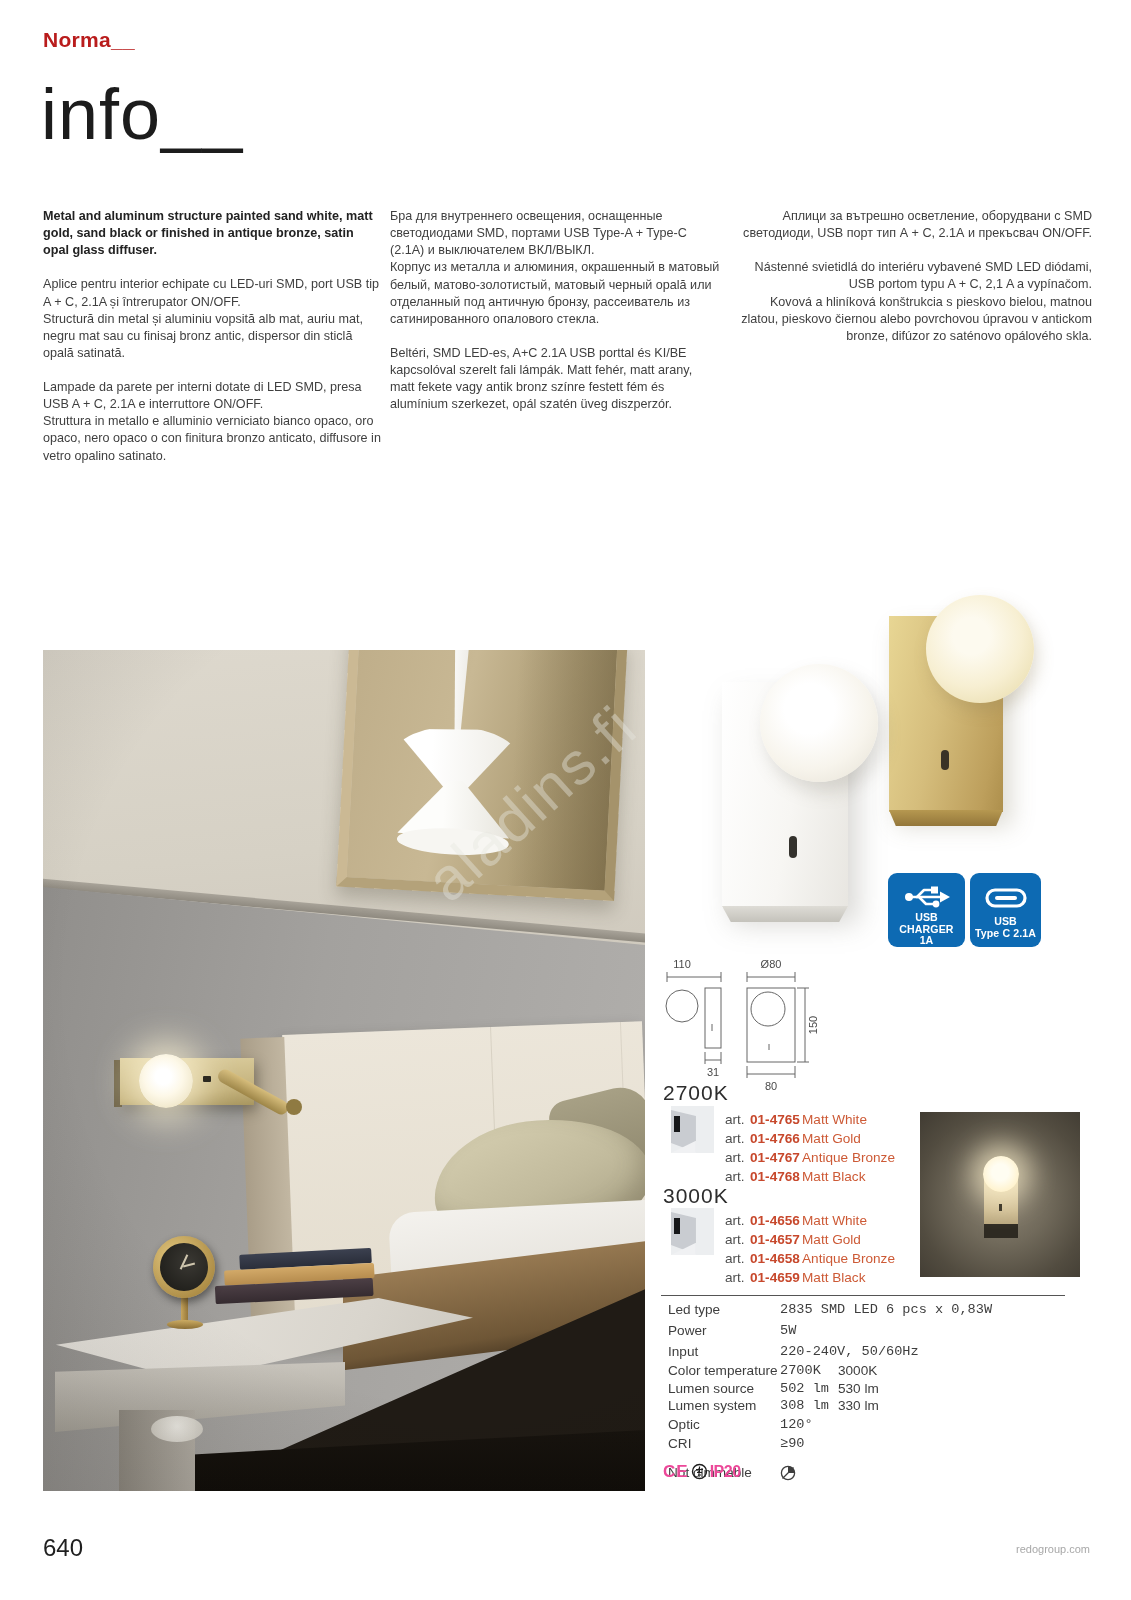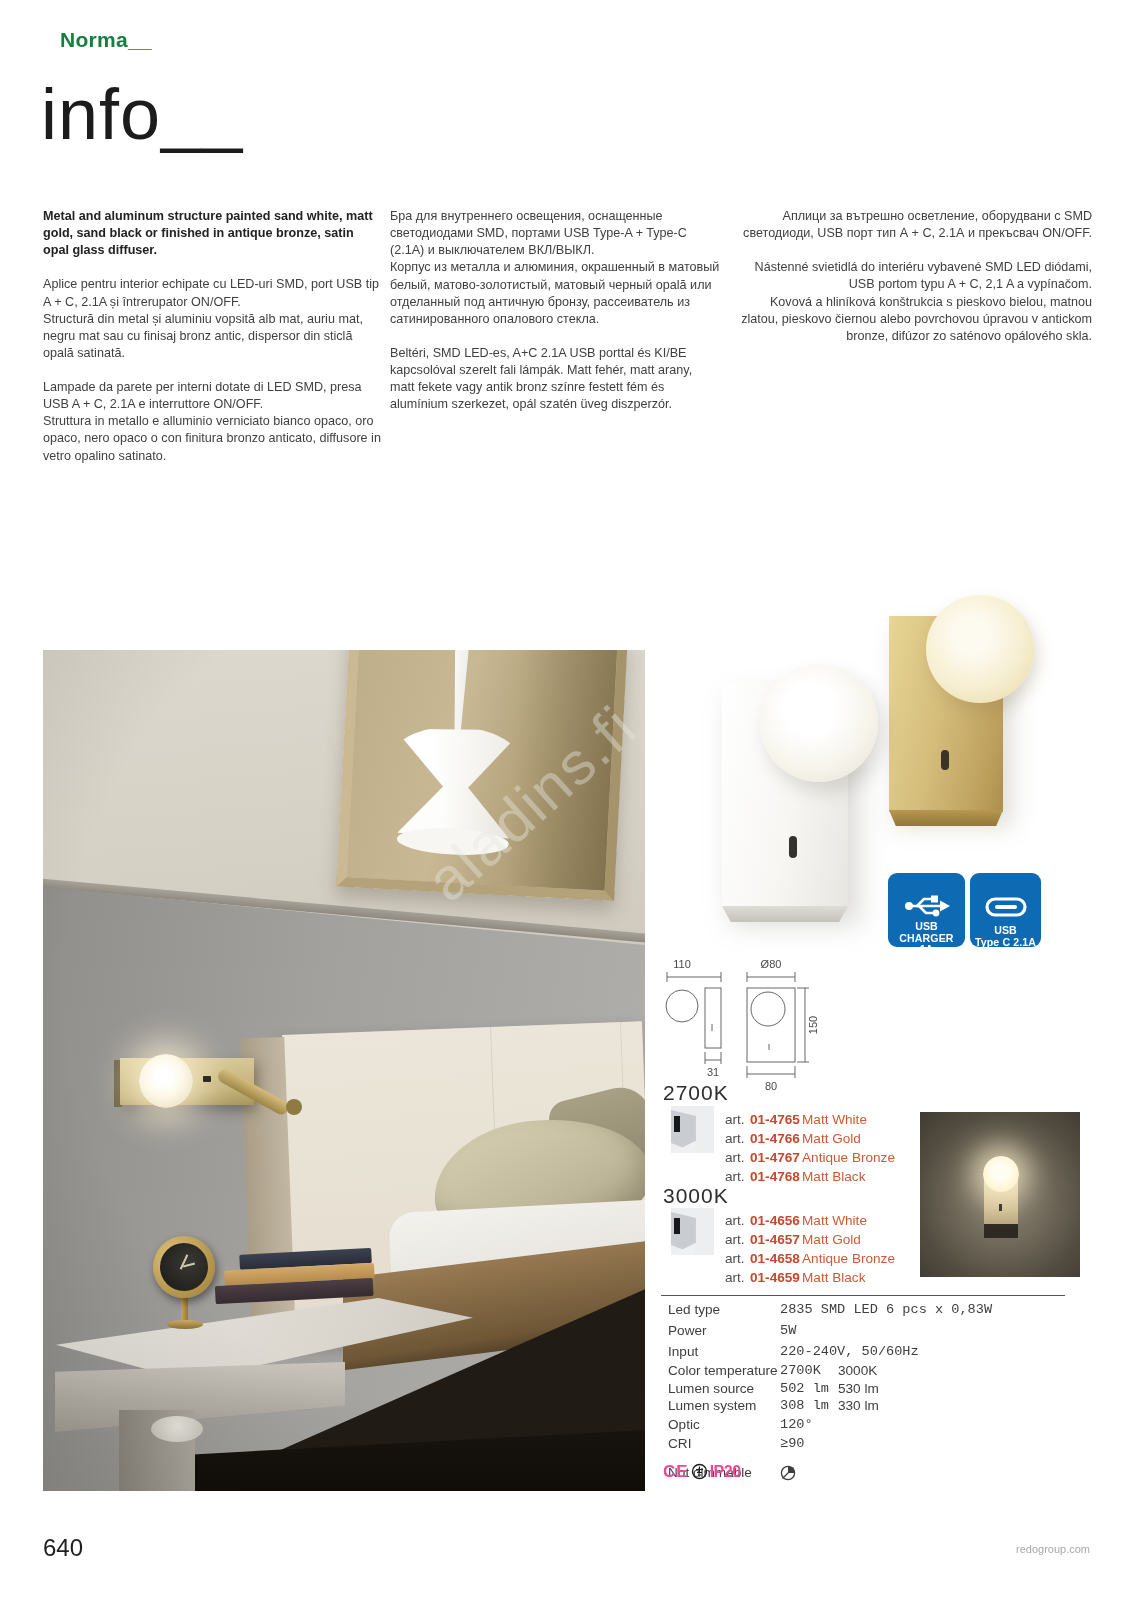--- a/index.html
+++ b/index.html
@@ -1,21 +1,21 @@
 <!DOCTYPE html>
 <html><head>
 <meta charset="utf-8">
 <style>
   * { margin:0; padding:0; box-sizing:border-box; }
   html,body { background:#ffffff; }
   body { font-family:"Liberation Sans","DejaVu Sans",sans-serif; color:#3e3e3e; }
   .page { position:relative; width:1131px; height:1600px; background:#fff; overflow:hidden; }
 
   
-  .brand { position:absolute; left:43px; top:28px; font-size:21px; font-weight:bold; color:#15803d; letter-spacing:.3px;margin-left:17px; }
+  .brand { position:absolute; left:43px; top:28px; font-size:21px; font-weight:bold; color:#b91c1c; letter-spacing:.3px; }
   .brand .us { font-weight:bold; }
   .info-title { position:absolute; left:41px; top:78px; font-size:72px; font-weight:300; color:#1c1c1c; letter-spacing:1px; line-height:1; }
 
   
   .col { position:absolute; top:208px; font-size:12.6px; line-height:1.36; color:#3f3f3f; }
   .col1 { left:43px; width:340px; }
   .col2 { left:390px; width:330px; }
   .col3 { left:740px; width:352px;text-align:right; }
   .para { margin-bottom:17px; }
   .para div { display:block; }
@@ -110,21 +110,21 @@
   .gold-sphere { position:absolute; left:926px; top:595px; width:108px; height:108px; border-radius:50%;
             background:radial-gradient(circle at 42% 38%,#fdfaef 20%,#f7efd2 55%,#ebdfb2 85%,#dfd19e 100%); box-shadow:4px 8px 16px rgba(140,125,85,.25); }
   .white-box { position:absolute; left:722px; top:682px; width:126px; height:226px;
             background:linear-gradient(100deg,#ffffff 0%,#f7f6f3 55%,#e8e6e1 100%); box-shadow:10px 16px 26px rgba(120,115,105,.28); }
   .white-foot { position:absolute; left:722px; top:906px; width:126px; height:16px; background:linear-gradient(#dedcd6,#c4c2bb); clip-path:polygon(0 0,100% 0,93% 100%,7% 100%); }
   .white-switch { position:absolute; left:789px; top:836px; width:8px; height:22px; border-radius:4px; background:#34322d; }
   .white-sphere { position:absolute; left:760px; top:664px; width:118px; height:118px; border-radius:50%;
             background:radial-gradient(circle at 42% 38%,#ffffff 25%,#f7f4ec 60%,#e9e5da 88%,#dbd6c8 100%); box-shadow:6px 10px 18px rgba(120,115,100,.22); }
 
   
-  .badge { position:absolute; top:873px; height:74px; border-radius:9px; background:#0d6ab3; color:#fff; text-align:center; padding-top:18px; }
+  .badge { position:absolute; top:873px; height:74px; border-radius:9px; background:#0d6ab3; color:#fff; text-align:center; padding-top:9px; }
   .badge1 { left:888px; width:77px; }
   .badge2 { left:970px; width:71px; }
   .badge .blines { font-weight:bold; font-size:10.6px; line-height:1.1; letter-spacing:.1px; }
   .badge svg { display:block; margin:1px auto 2px; }
 
   
   .dims { position:absolute; left:655px; top:952px; }
   .dims text { font-size:11px; fill:#4a4a4a; font-family:"Liberation Sans",sans-serif; }
 
   

